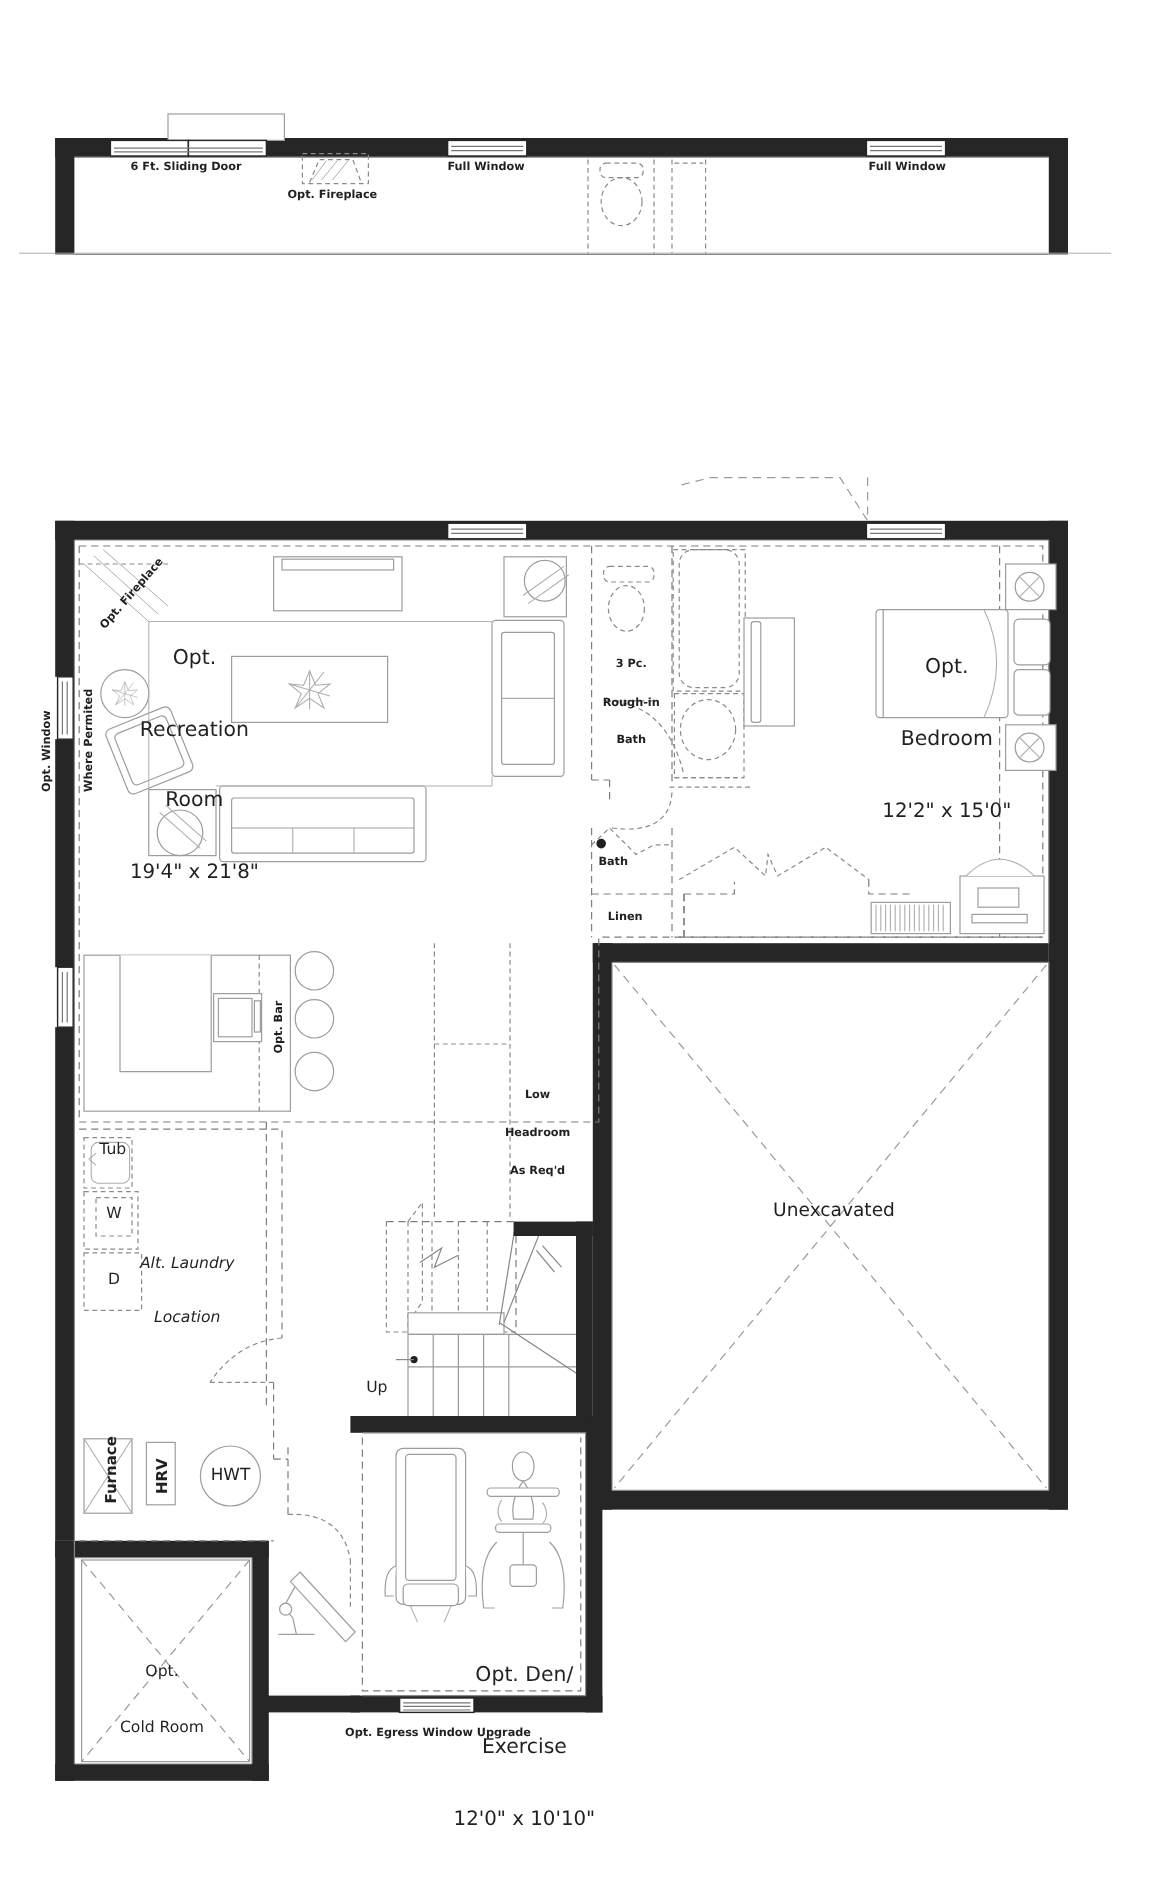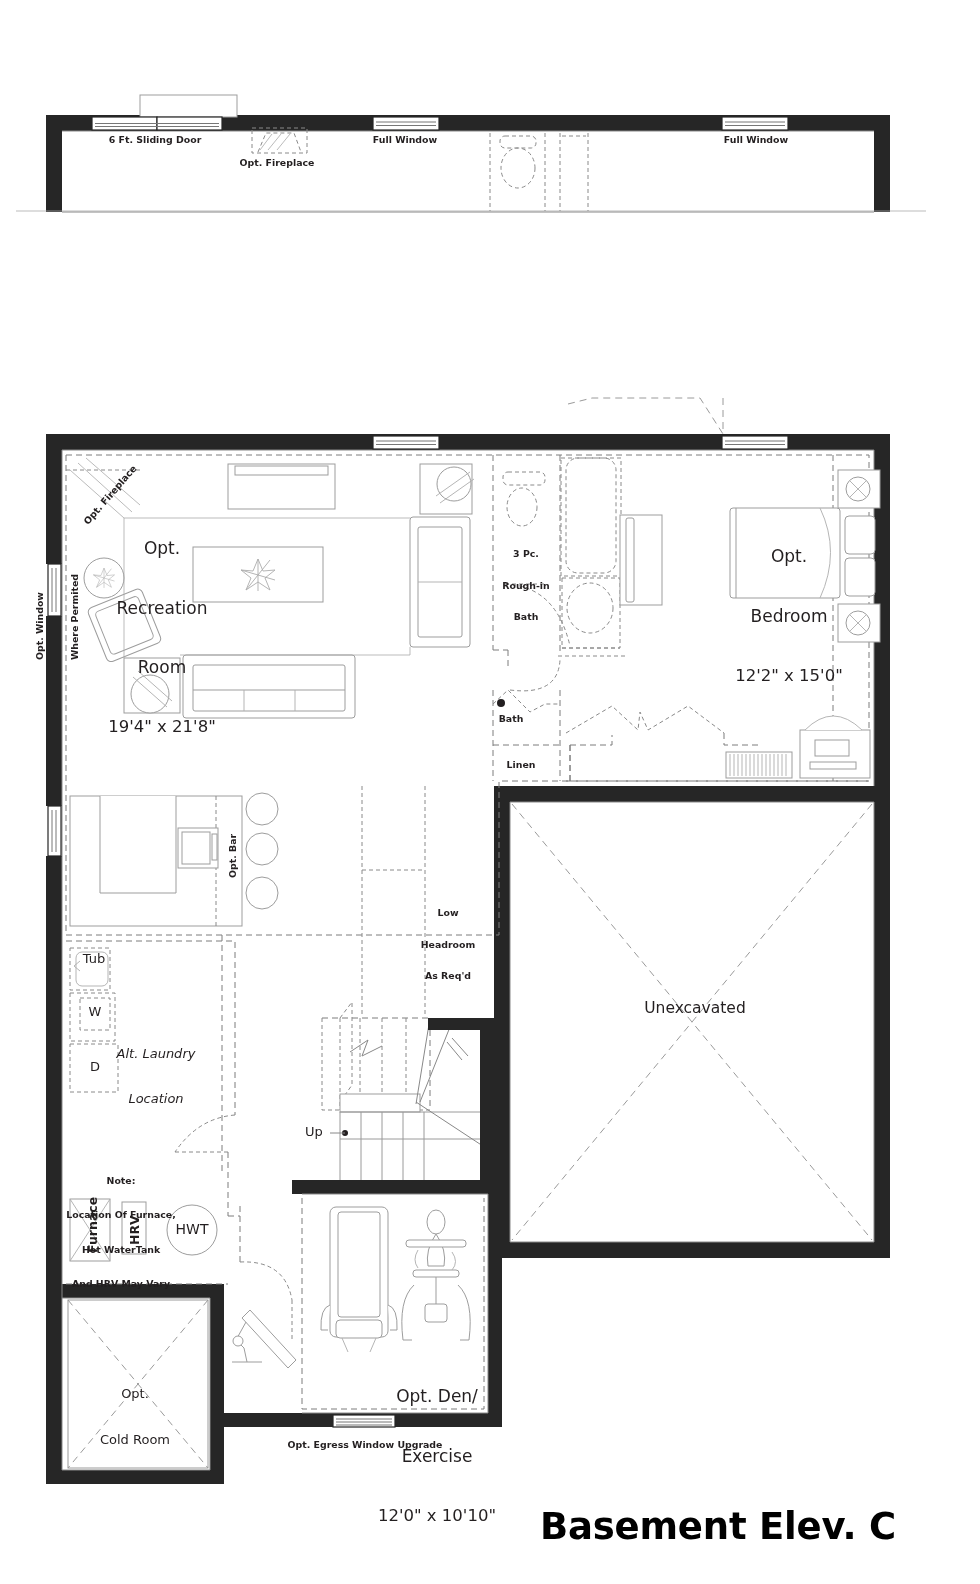--- a/index.html
+++ b/index.html
@@ -378,21 +378,20 @@
 
     <g>
       <path class="dsh2" d="M362 786 L362 870 L425 870 L425 1014"></path>
       <path class="dsh2" d="M425 786 L425 870"></path>
       <path class="dsh2" d="M362 870 L362 1014"></path>
     </g>
 
   </g>
 </svg>
 
-<div class="title-foot" style="left:540px;top:1505px;">Basement Elev. C</div>
 
 <div class="lab c tiny2" style="left:155px;top:135px;">6 Ft. Sliding Door</div>
 <div class="lab c tiny2" style="left:277px;top:158px;">Opt. Fireplace</div>
 <div class="lab c tiny2" style="left:405px;top:135px;">Full Window</div>
 <div class="lab c tiny2" style="left:756px;top:135px;">Full Window</div>
 
 <div class="lab c room" style="left:162px;top:500px;">
   <div>Opt.</div>
   <div>Recreation</div>
   <div>Room</div>
@@ -428,35 +427,29 @@
   <div>Low</div>
   <div>Headroom</div>
   <div>As Req'd</div>
 </div>
 
 <div class="lab c med" style="left:156px;top:1017px;line-height:1.15;font-style:italic;">
   <div>Alt. Laundry</div>
   <div>Location</div>
 </div>
 
-<div class="lab c tiny2" style="left:121px;top:1152px;line-height:1.22;">
-  <div>Note:</div>
-  <div>Location Of Furnace,</div>
-  <div>Hot WaterTank</div>
-  <div>And HRV May Vary</div>
-</div>
 
 
 <div class="lab c tiny2" style="left:365px;top:1440px;">Opt. Egress Window Upgrade</div>
 
 <div class="lab c tiny2" style="left:511px;top:714px;">Bath</div>
 
 <div class="lab c tiny2" style="left:521px;top:760px;">Linen</div>
 
-<div class="lab c med" style="left:314px;top:1125px;">Up</div>
+<div class="lab c med" style="left:314px;top:1150px;">Up</div>
 
 <div class="lab tiny2 rot90" style="left:82px;top:520px;transform:rotate(-49deg);transform-origin:0 0;">Opt. Fireplace</div>
 
 <div class="lab tiny2 rot90" style="left:10px;top:660px;transform:rotate(-90deg);transform-origin:0 0;text-align:left;line-height:1.25;">
   <div>Opt. Window</div>
   <div>Where Permited</div>
 </div>
 
 <div class="lab tiny2 rot90" style="left:228px;top:878px;transform:rotate(-90deg);transform-origin:0 0;">Opt. Bar</div>
 

